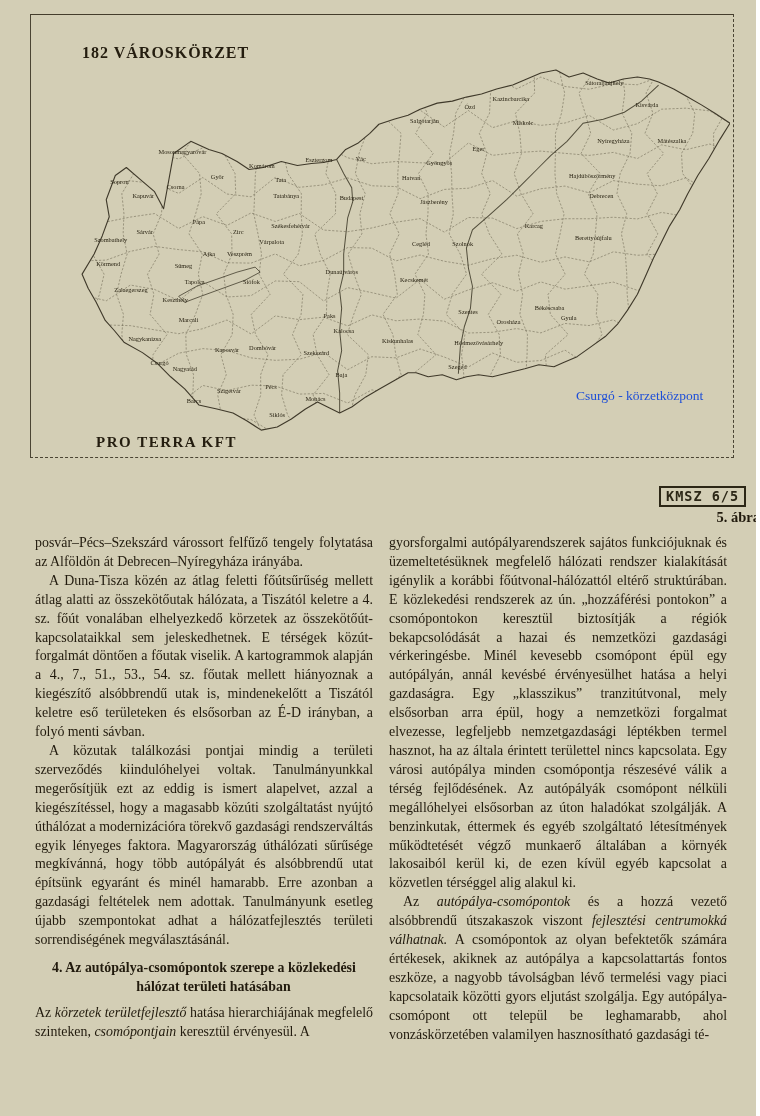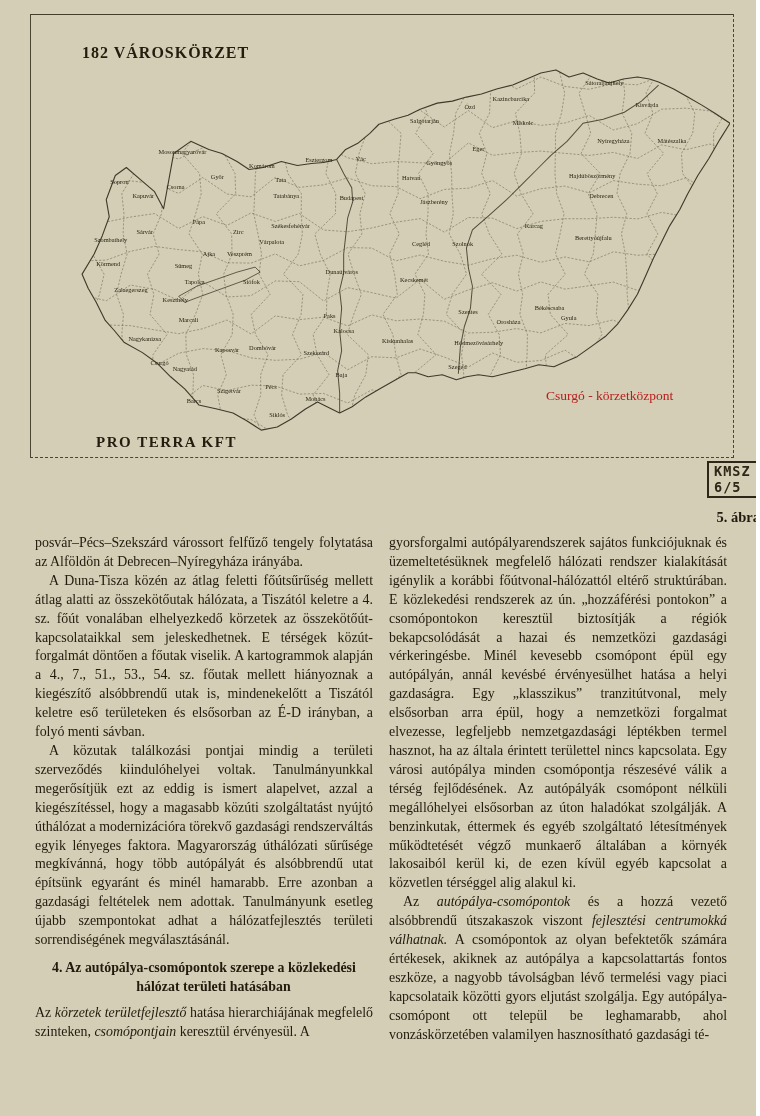--- a/index.html
+++ b/index.html
@@ -19,31 +19,31 @@
     font-weight:bold; font-size:16px; letter-spacing:1px; color:#241d0f;
   }
   #map-wrap{position:absolute; left:66px; top:56px; width:664px; height:384px;}
   #map-svg{width:100%; height:100%;}
   .outline{fill:none; stroke:#3f392a; stroke-width:1.1; stroke-linejoin:round;}
   .district{fill:none; stroke:#5a5441; stroke-width:0.55; stroke-dasharray:2.2 1.6; opacity:.85;}
   .river{fill:none; stroke:#45402f; stroke-width:1; opacity:.9;}
   .lake{fill:none; stroke:#45402f; stroke-width:0.8;}
   .town{font-family:"Liberation Serif", serif; font-size:6.3px; fill:#2a2414;}
   #legend-note{
-    position:absolute; left:546px; top:388px; font-size:13.5px; color:#b91c1c;
+    position:absolute; left:576px; top:388px; font-size:13.5px; color:#1d4ed8;
   }
   #map-credit{
     position:absolute; left:96px; top:434px;
     font-weight:bold; font-size:15px; letter-spacing:1.5px; color:#241d0f;
   }
   #stamp-box{
-    position:absolute; left:659px; top:461px;
+    position:absolute; left:659px; top:486px;
     border:2px solid #2c2716; padding:0 5px 1px 5px;
     font-family:"DejaVu Sans Mono", monospace; font-size:13.5px; font-weight:bold;
-    color:#2c2716; letter-spacing:1px; background:transparent;margin-left:48px;
+    color:#2c2716; letter-spacing:1px; background:transparent;
   }
   #figure-caption{
     position:absolute; left:0; top:509px; width:760px; text-align:right;
     font-weight:bold; font-size:14.5px;
   }
   #article{
     position:absolute; left:35px; top:534px; width:692px;
     display:flex; gap:16px;
   }
   .col{width:338px; font-size:13.9px; line-height:18.9px; text-align:justify;}

